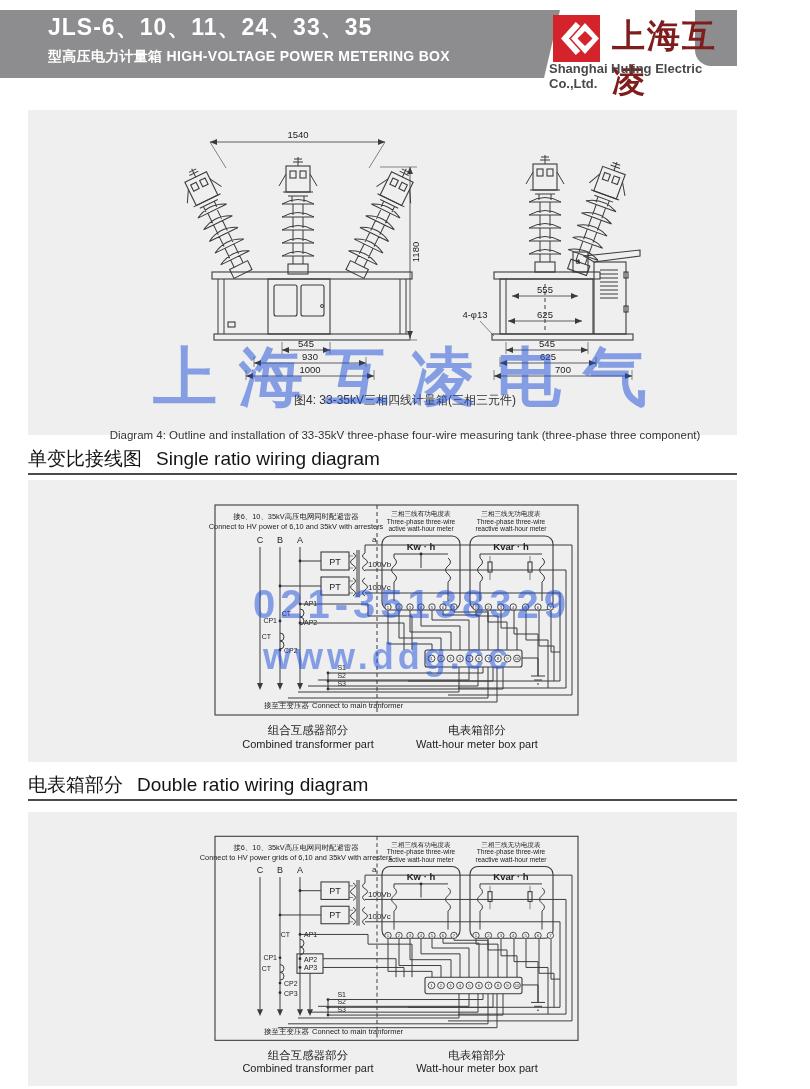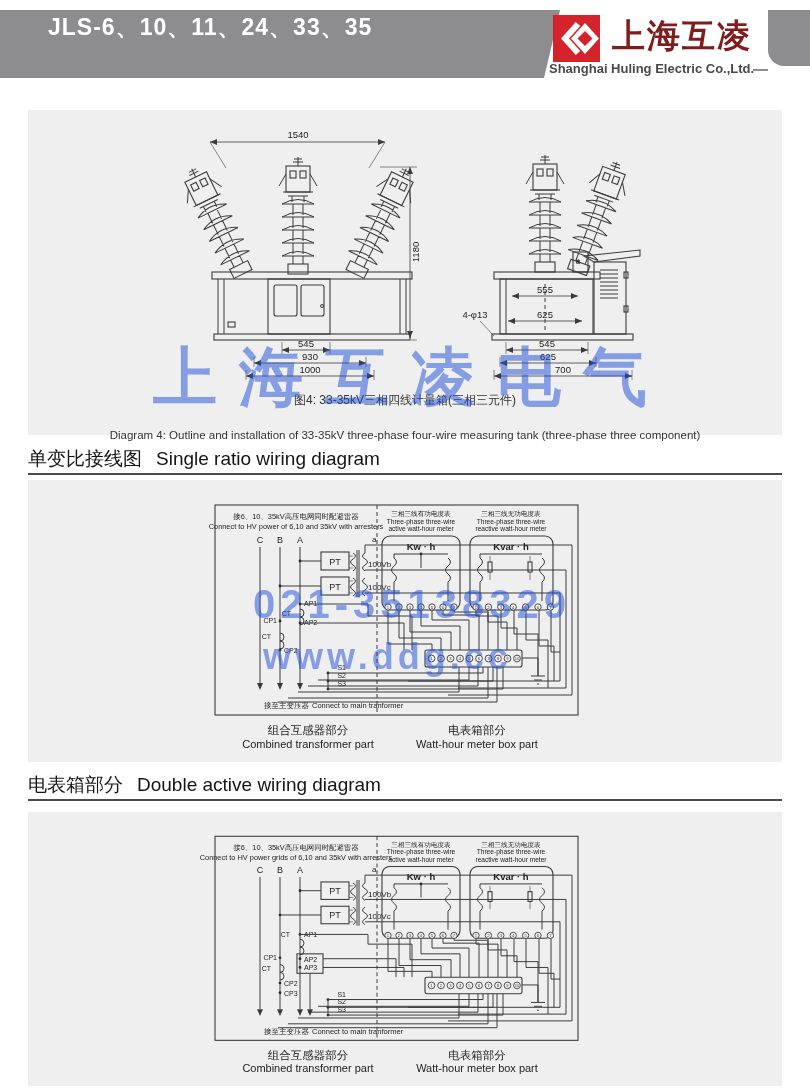--- a/index.html
+++ b/index.html
@@ -1,16 +1,16 @@
 <!DOCTYPE html>
 <html><head>
 <meta charset="utf-8">
 <style>
   html,body{margin:0;padding:0;background:#fff}
-  .page{position:relative;width:810px;height:1089px;background:#ffffff;
+  .page{position:relative;width:737px;height:1089px;background:#ffffff;
         font-family:"Liberation Sans",sans-serif;overflow:hidden}
 
   
   .banner{position:absolute;left:0;top:10px;width:562px;height:68px;background:#8d8d8f;
           clip-path:polygon(0 0,560px 0,544px 100%,0 100%)}
   .model{position:absolute;left:48px;top:12px;color:#fff;font-size:23px;font-weight:bold;letter-spacing:1px}
   .subtitle{position:absolute;left:48px;top:48px;color:#fff;font-size:14px;font-weight:600;letter-spacing:.3px}
   .corner-tab{position:absolute;right:0;top:10px;width:42px;height:56px;background:#8d8d8f;border-bottom-left-radius:16px}
   .logo-mark{position:absolute;left:553px;top:15px;width:47px;height:47px}
   .brand-cn{position:absolute;left:612px;top:14px;font-size:33px;font-weight:bold;color:#7f1d1d;letter-spacing:2px}
@@ -65,20 +65,24 @@
   .tnum{font-size:4.2px;text-anchor:middle;fill:#333}
   .arr{fill:#3b3b3d}
 </style>
 </head>
 <body>
 
 <div class="page">
 
   <div class="banner"></div>
   <div class="model">JLS-6、10、11、24、33、35</div>
+  <div class="subtitle">
+    <span>型高压电力计量箱</span>
+    <span>HIGH-VOLTAGE POWER METERING BOX</span>
+  </div>
   <div class="corner-tab"></div>
   <div class="logo-mark">
     <svg width="47" height="47" viewBox="0 0 47 47">
       <rect width="47" height="47" fill="#d4232a"></rect>
       <path d="M25,9 L12,23.5 L25,38" stroke="#fff" stroke-width="6" fill="none"></path>
       <path d="M32,8 L46,23.5 L32,39 L18,23.5 Z" fill="#fff"></path>
       <path d="M32,16 L39.5,23.5 L32,31 L24.5,23.5 Z" fill="#d4232a"></path>
     </svg>
   </div>
   <div class="brand-cn">上海互凌</div>
@@ -319,21 +323,21 @@
       <text class="cap-cn" x="280" y="254">组合互感器部分</text>
       <text class="cap-en" x="280" y="268">Combined transformer part</text>
       <text class="cap-cn" x="449" y="254">电表箱部分</text>
       <text class="cap-en" x="449" y="268">Watt-hour meter box part</text>
     </svg>
     <div class="wm wm-phone">021-35138329</div>
     <div class="wm wm-site">www.ddg.cc</div>
   </div>
 
   <div class="sec-title" id="sec2">
-    <span>电表箱部分</span><span class="sec-en">Double active wiring diagram</span>
+    <span>电表箱部分</span><span class="sec-en">Double ratio wiring diagram</span>
   </div>
 
   <div class="panel" id="panel-d2">
     <svg width="754" height="274" viewBox="0 0 754 282" preserveAspectRatio="none">
       <rect class="bx" x="187" y="25" width="363" height="210"></rect>
       <line class="dash" x1="349" y1="25" x2="349" y2="235"></line>
 
       <g>
         <text class="t75" x="268" y="39">接6、10、35kV高压电网同时配避雷器</text>
         <text class="t75" x="268" y="49">Connect to HV power grids of 6,10 and 35kV with arresters</text>

